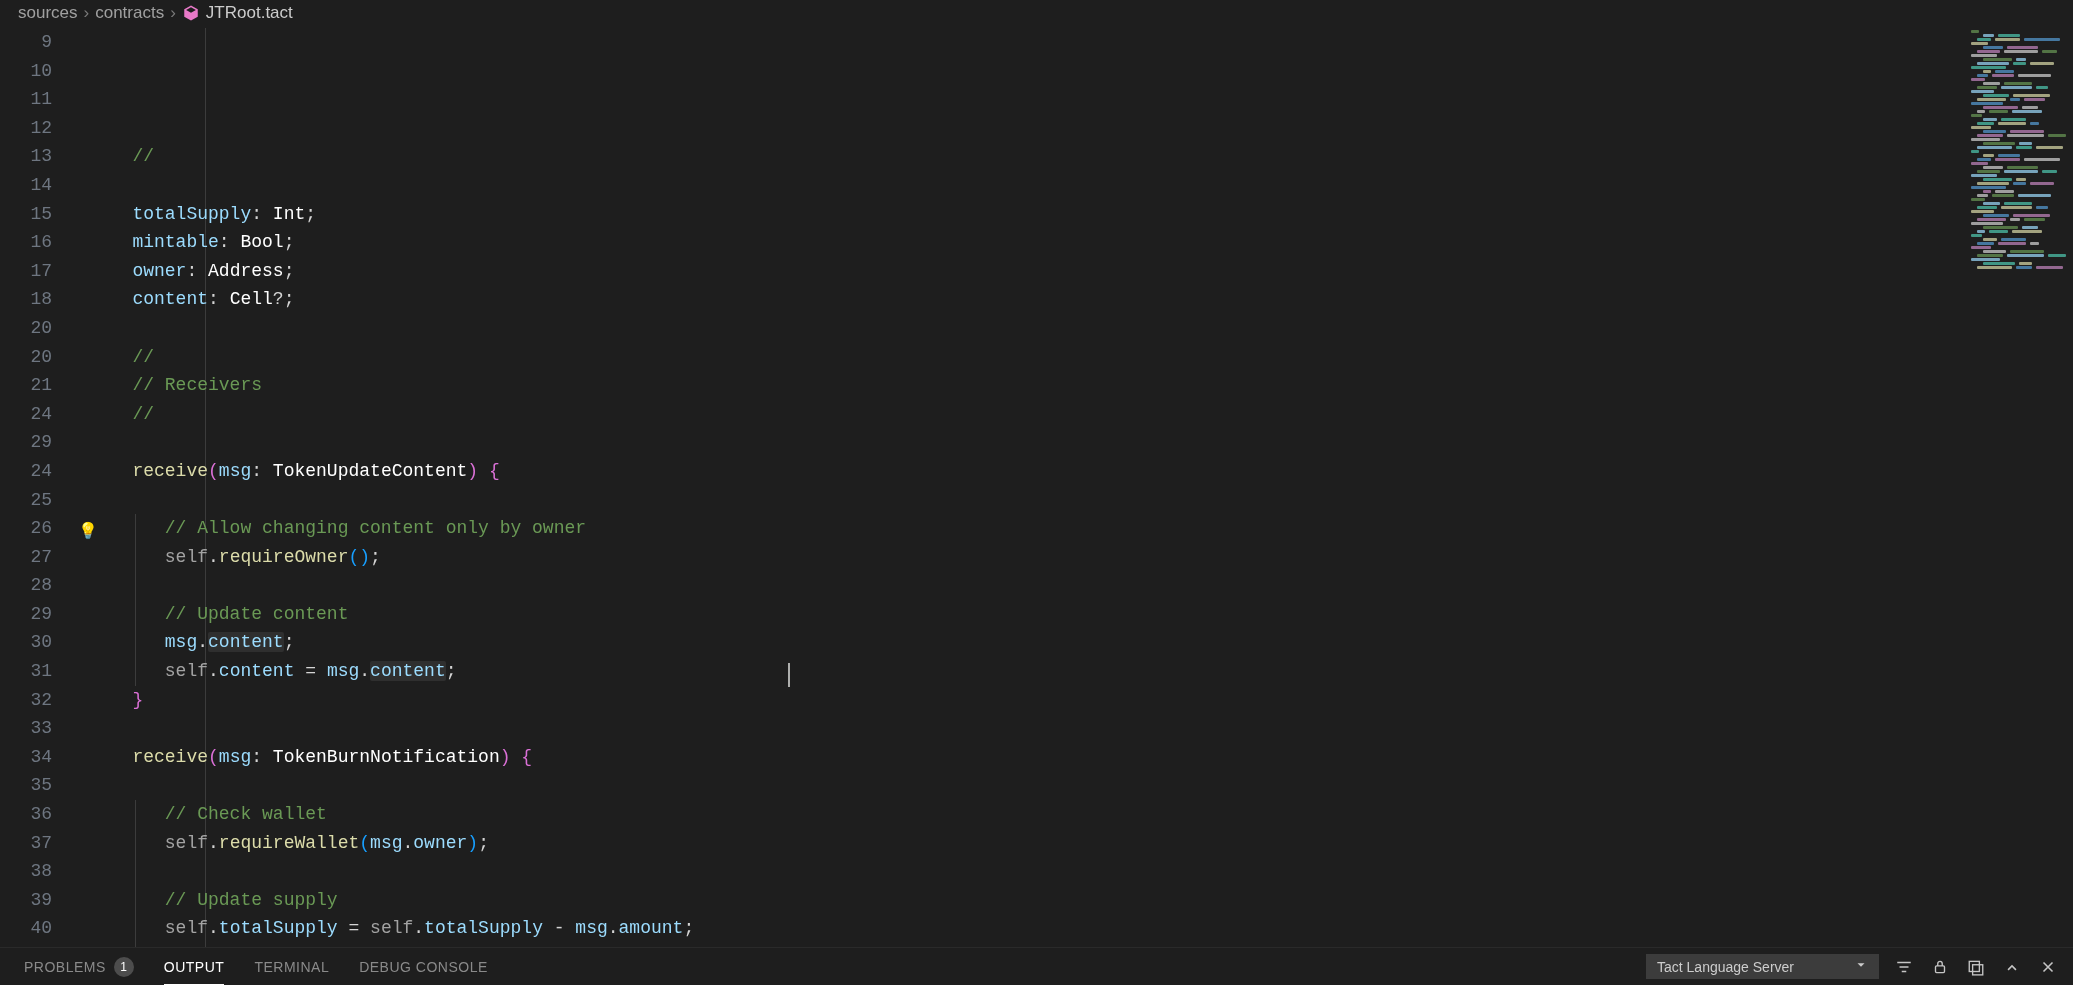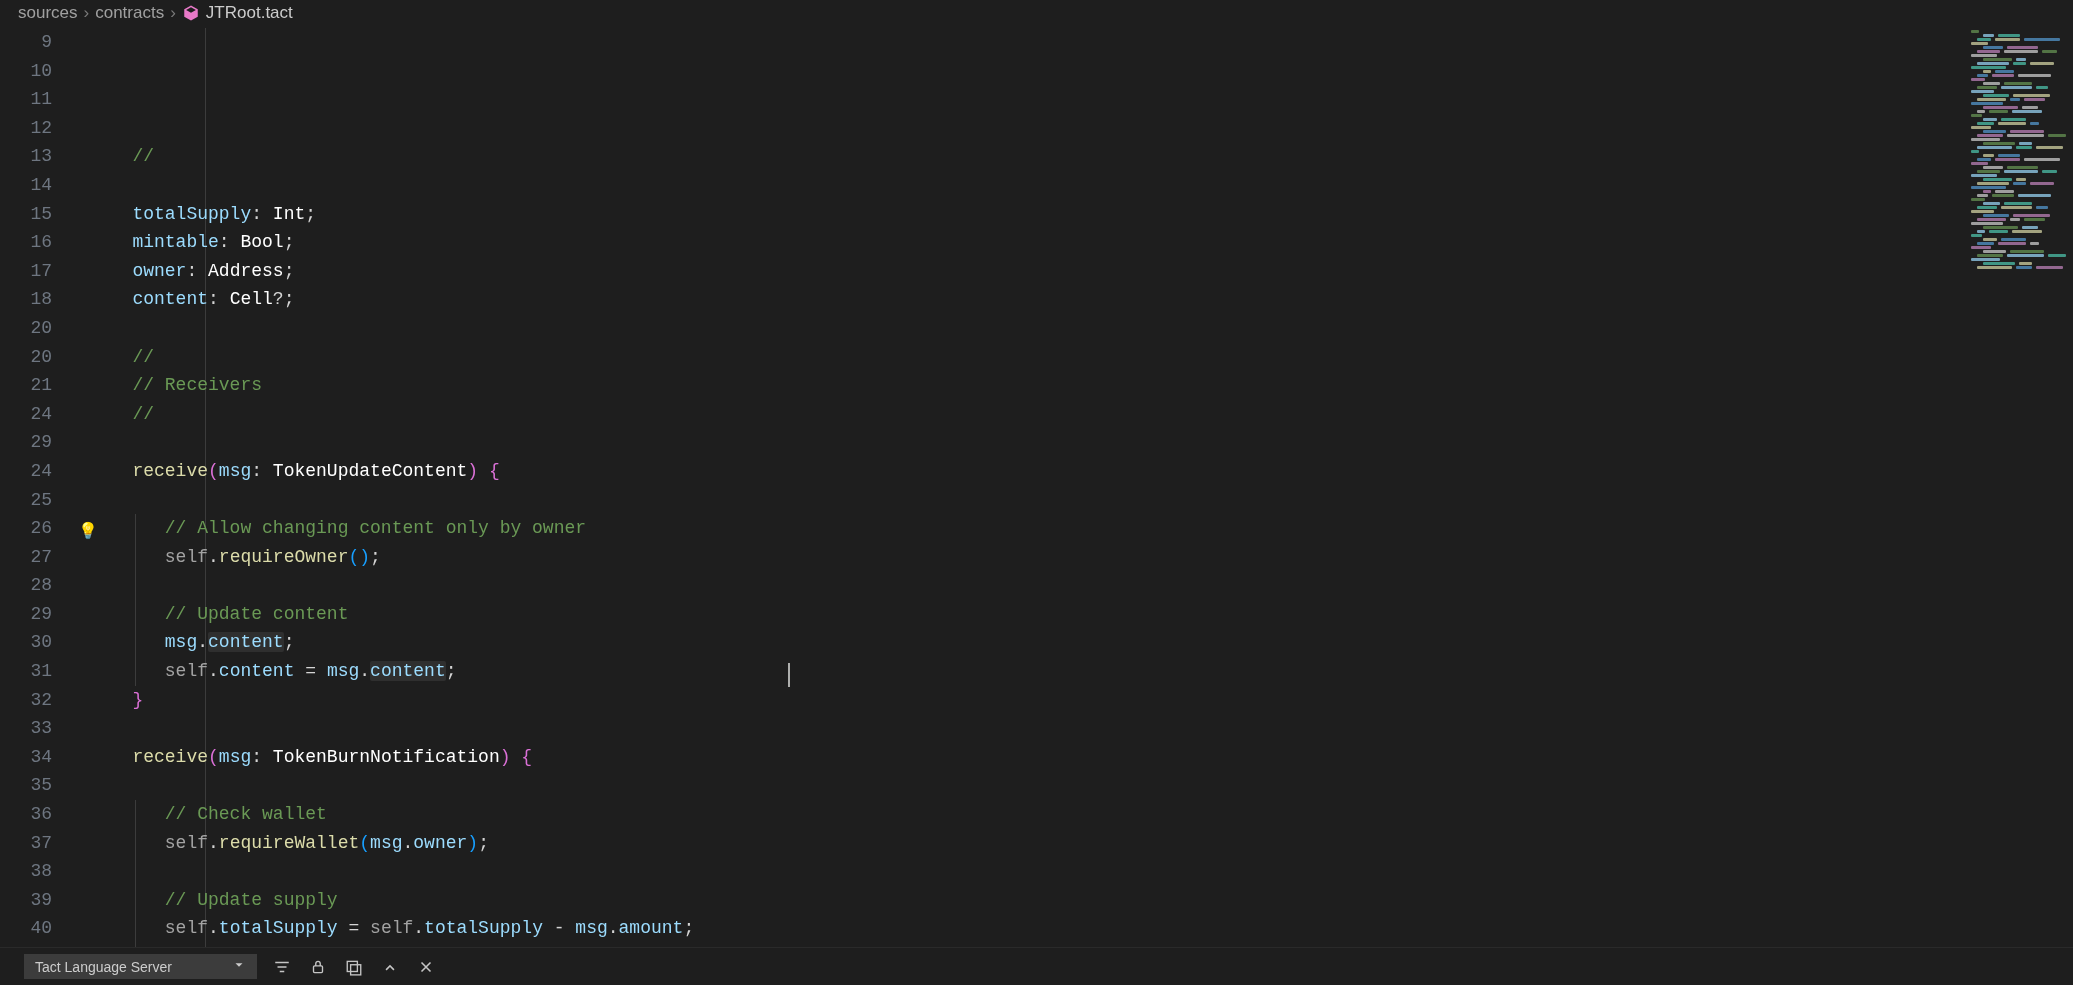--- a/index.html
+++ b/index.html
@@ -476,20 +476,35 @@
       </div>
       <div class="mline">
         <div class="mseg" style="width: 35px; margin-left: 10px; background: rgb(220, 220, 170); opacity: 0.7;"></div>
         <div class="mseg" style="width: 16px; margin-left: 2px; background: rgb(86, 156, 214); opacity: 0.7;"></div>
         <div class="mseg" style="width: 27px; margin-left: 2px; background: rgb(197, 134, 192); opacity: 0.7;"></div>
       </div>
     </div>
 </div>
 
 <div class="panel">
+  <div class="panel-tabs">
+    <div class="panel-tab">
+      <span>Problems</span>
+      <span class="badge">1</span>
+    </div>
+    <div class="panel-tab active">
+      <span>Output</span>
+    </div>
+    <div class="panel-tab">
+      <span>Terminal</span>
+    </div>
+    <div class="panel-tab">
+      <span>Debug Console</span>
+    </div>
+  </div>
   <div class="panel-right">
     <div class="dropdown">
       <span>Tact Language Server</span>
       <span>
         <svg viewBox="0 0 16 16" width="14" height="14">
             <path fill="currentColor" d="M4 6 l4 4 l4 -4"></path>
           </svg>
       </span>
     </div>
     <div class="icon-btn">

